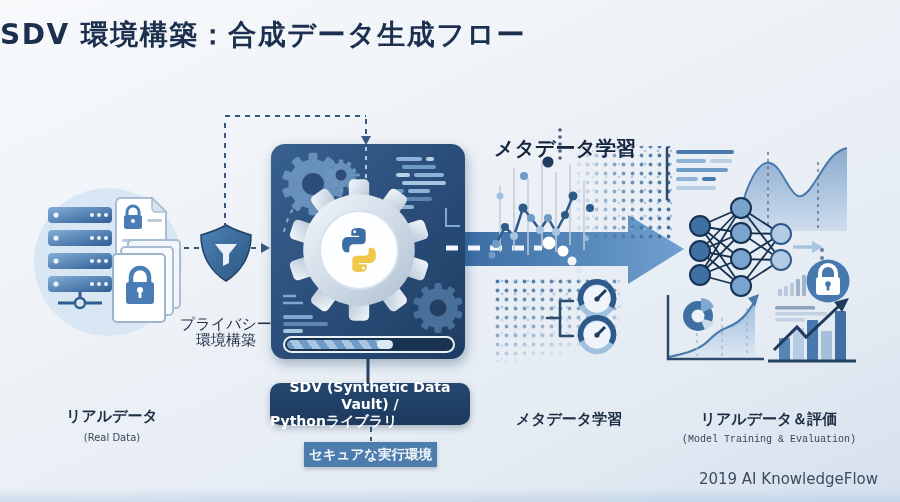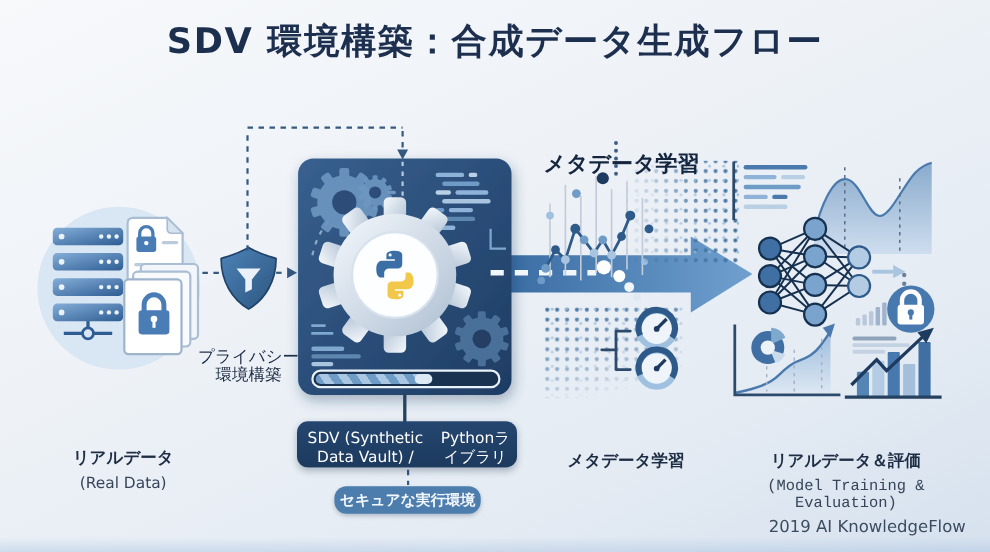--- a/index.html
+++ b/index.html
@@ -3,33 +3,33 @@
 <meta charset="utf-8">
 <style>
   html,body{margin:0;padding:0;background:#ffffff;}
   .canvas{
     position:relative;width:900px;height:502px;overflow:hidden;
     background:linear-gradient(155deg,#f7f9fb 0%,#eef2f7 40%,#e4ebf3 75%,#d6e1ee 100%);
     font-family:"DejaVu Sans",sans-serif;
   }
   .bottom-band{position:absolute;left:0;right:0;bottom:0;height:14px;
     background:linear-gradient(180deg,rgba(176,198,224,0) 0%,rgba(170,195,224,.45) 100%);}
-  .title{position:absolute;top:16px;left:0;right:0;text-align:center;
-    font-size:32px;font-weight:800;color:#1c2f4e;letter-spacing:1.5px;}
+  .title{position:absolute;top:16px;left:0;right:0;text-align:left;
+    font-size:28px;font-weight:800;color:#1c2f4e;letter-spacing:1.5px;}
   .illu{position:absolute;left:0;top:0;}
   .lbl{position:absolute;text-align:center;color:#1d2d44;margin-top:33px;}
   .jp{font-size:15px;font-weight:700;}
-  .en{font-size:14px;font-weight:400;color:#36455a;}
+  .en{font-size:10px;font-weight:400;color:#36455a;}
   .small-jp{font-size:15px;font-weight:400;line-height:15px;color:#1d2d44;}
   .md-head{font-size:20px;font-weight:700;color:#15253e;}
   .sdv-label{position:absolute;left:270px;top:383px;width:200px;height:42px;border-radius:10px;
     background:linear-gradient(180deg,#24466f,#1d3a5e);box-shadow:0 3px 7px rgba(20,40,70,.3);
-    display:flex;flex-direction:row;justify-content:center;align-items:flex-end;
-    color:#fff;font-size:14px;font-weight:400;line-height:17px;text-align:center;}
-  .badge{position:absolute;left:304px;top:442px;width:133px;height:25px;border-radius:11px;
+    display:flex;flex-direction:column;justify-content:center;align-items:flex-start;
+    color:#fff;font-size:14px;font-weight:700;line-height:17px;text-align:center;}
+  .badge{position:absolute;left:304px;top:442px;width:133px;height:25px;border-radius:0;
     background:#4d7dad;box-shadow:0 2px 4px rgba(20,40,70,.25);
     display:flex;justify-content:center;align-items:center;color:#f2f7fb;
     font-size:13.5px;font-weight:600;}
   .progress{position:absolute;left:283px;top:336px;width:172px;height:17px;box-sizing:border-box;
     border:2.5px solid #e9f1f9;border-radius:10px;background:#19324f;overflow:hidden;}
   .progress-fill{position:absolute;left:2px;top:2px;bottom:2px;border-radius:6px;
     background:repeating-linear-gradient(55deg,#6f9cc6 0 7px,#a9c6e2 7px 14px);}
   .progress-cap{position:absolute;top:2px;bottom:2px;width:16px;border-radius:6px;background:#dce9f5;}
   .footer{position:absolute;right:22px;top:470px;font-size:15px;color:#3b4c60;}
 </style>

